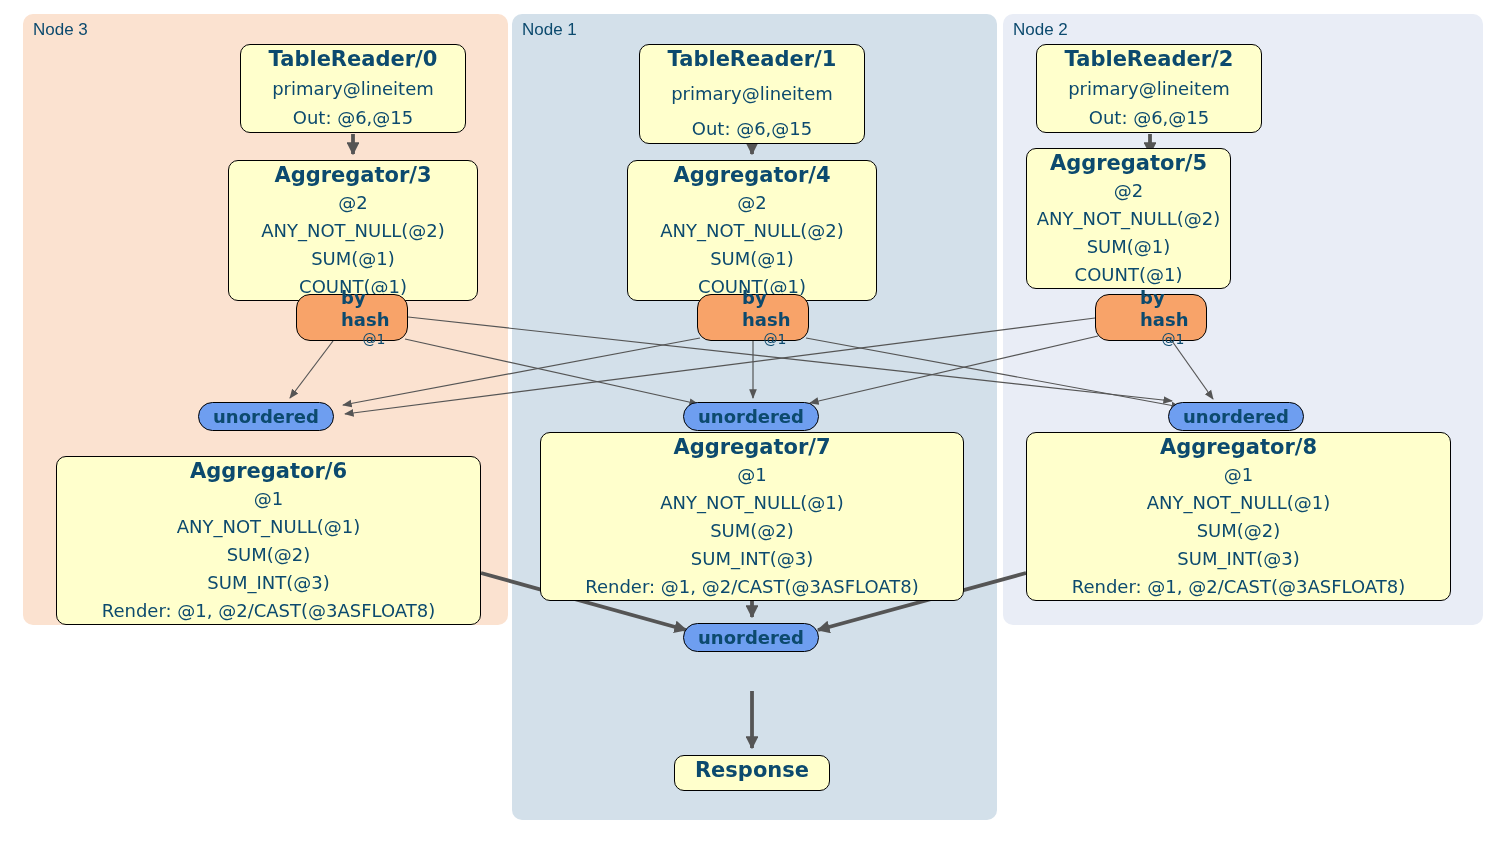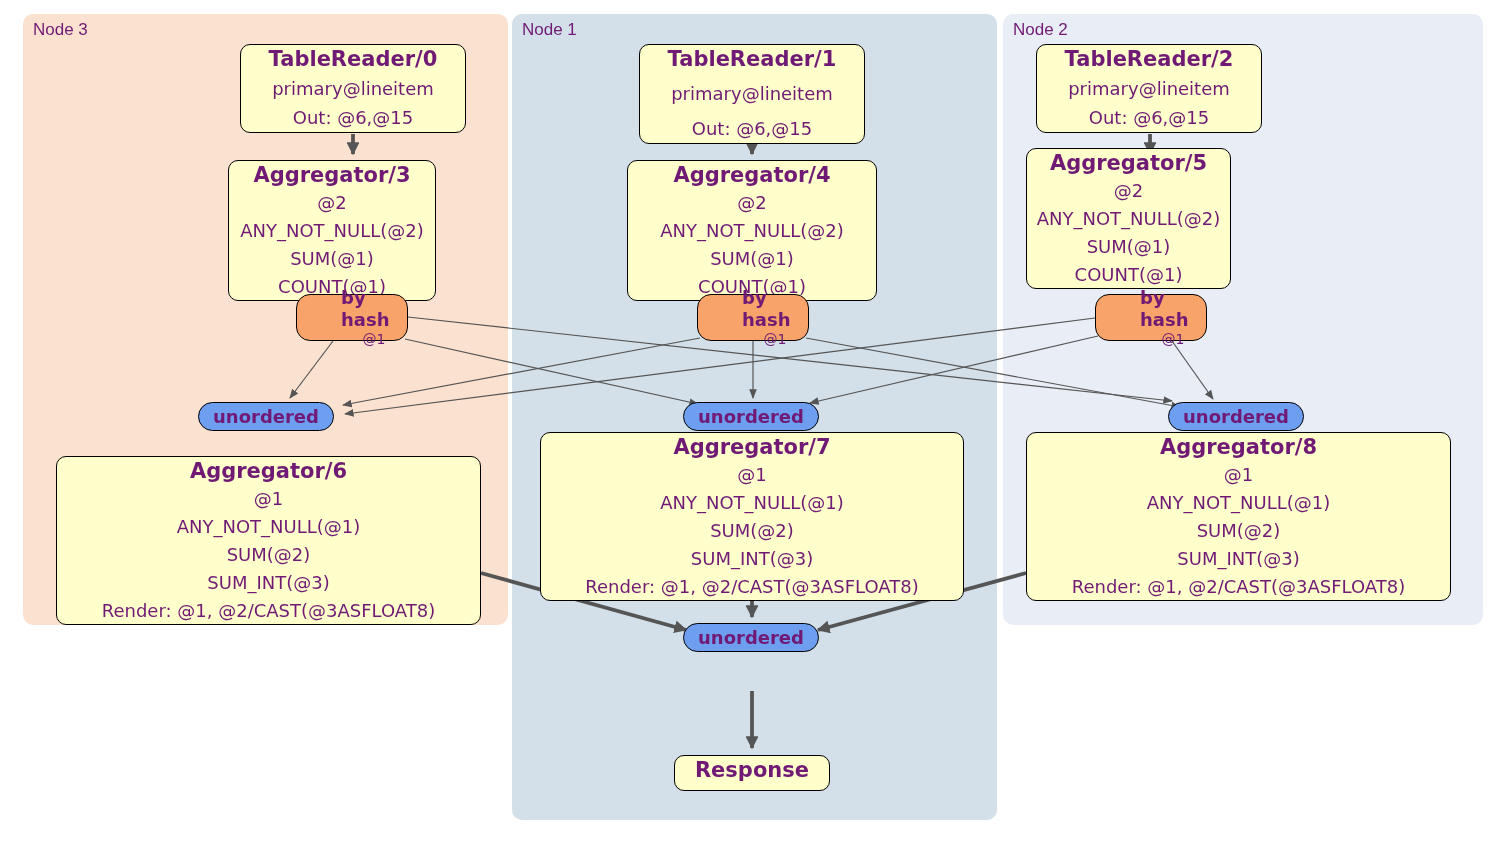--- a/index.html
+++ b/index.html
@@ -1,17 +1,17 @@
 <!DOCTYPE html>
 <html><head>
 <meta charset="utf-8">
 <style>
   html,body{margin:0;padding:0;background:#ffffff;}
   #canvas{position:relative;width:1504px;height:842px;background:#ffffff;overflow:hidden;
-          font-family:"DejaVu Sans",sans-serif;color:#701a75;}
+          font-family:"DejaVu Sans",sans-serif;color:#0c4a6e;}
   .panel{position:absolute;border-radius:10px;z-index:1;}
   #panel-node3{left:23px;top:14px;width:485px;height:611px;background:#fbe2d0;}
   #panel-node1{left:512px;top:14px;width:485px;height:806px;background:#d3e0ea;}
   #panel-node2{left:1003px;top:14px;width:480px;height:611px;background:#e9edf6;}
   .panel-label{position:absolute;top:6px;left:10px;font-size:17px;
                font-family:"Liberation Sans",sans-serif;}
   #edges{position:absolute;left:0;top:0;z-index:2;pointer-events:none;}
   .opbox{position:absolute;z-index:3;background:#ffffcc;border:1.6px solid #000;
          border-radius:10px;display:flex;flex-direction:column;align-items:center;
          justify-content:space-between;text-align:center;box-sizing:border-box;}
@@ -22,21 +22,21 @@
           justify-content:center;box-sizing:border-box;padding-left:44px;}
   .router-title{font-weight:bold;font-size:18px;line-height:22px;}
   .router-sub{font-size:14px;line-height:17px;}
   .sync{position:absolute;z-index:4;background:#6e9ef0;border:1.6px solid #000;
         border-radius:15px;display:flex;align-items:center;justify-content:center;
         font-weight:bold;font-size:18px;box-sizing:border-box;}
   
   #tr0{left:240px;top:44px;width:226px;height:89px;}
   #tr1{left:639px;top:44px;width:226px;height:100px;}
   #tr2{left:1036px;top:44px;width:226px;height:89px;}
-  #agg3{left:228px;top:160px;width:208px;height:141px;}
+  #agg3{left:228px;top:160px;width:250px;height:141px;}
   #agg4{left:627px;top:160px;width:250px;height:141px;}
   #agg5{left:1026px;top:148px;width:205px;height:141px;}
   #bh3{left:296px;top:294px;width:112px;height:47px;}
   #bh1{left:697px;top:294px;width:112px;height:47px;}
   #bh2{left:1095px;top:294px;width:112px;height:47px;}
   #uo3{left:198px;top:402px;width:136px;height:29px;}
   #uo1{left:683px;top:402px;width:136px;height:29px;}
   #uo2{left:1168px;top:402px;width:136px;height:29px;}
   #agg6{left:56px;top:432px;width:425px;height:169px;margin-top:24px;}
   #agg7{left:540px;top:432px;width:424px;height:169px;}

